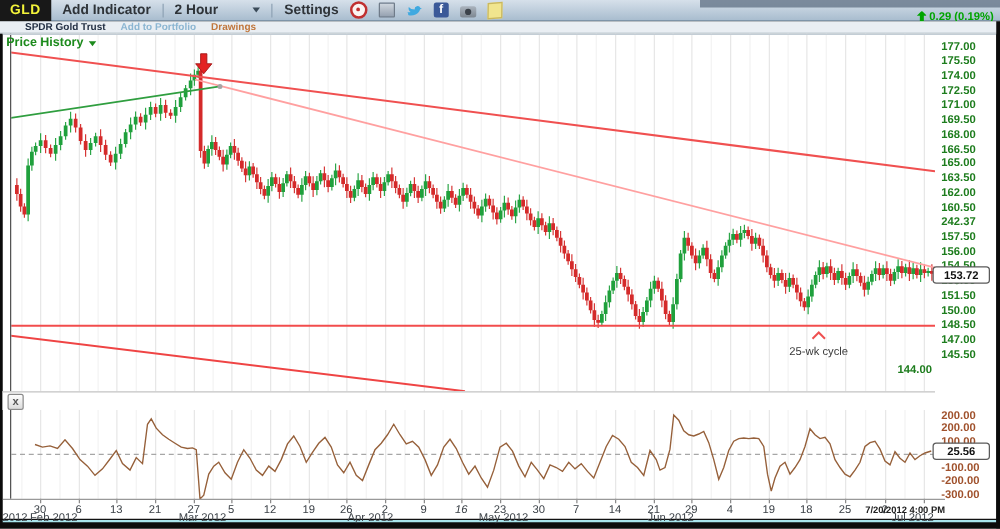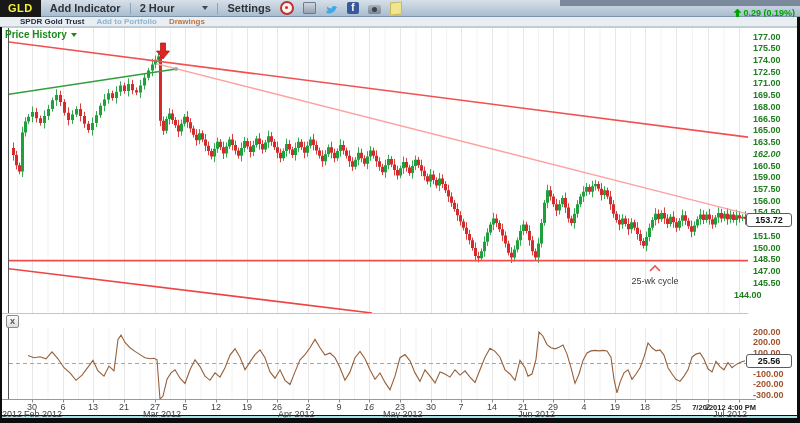--- a/index.html
+++ b/index.html
@@ -149,33 +149,33 @@
       <div class="tick ptick" style="left: 753px; top: 32.5px;">177.00</div>
       <div class="tick ptick" style="left: 753px; top: 44.2px;">175.50</div>
       <div class="tick ptick" style="left: 753px; top: 56px;">174.00</div>
       <div class="tick ptick" style="left: 753px; top: 67.7px;">172.50</div>
       <div class="tick ptick" style="left: 753px; top: 79.4px;">171.00</div>
       <div class="tick ptick" style="left: 753px; top: 91.1px;">169.50</div>
       <div class="tick ptick" style="left: 753px; top: 102.9px;">168.00</div>
       <div class="tick ptick" style="left: 753px; top: 114.6px;">166.50</div>
       <div class="tick ptick" style="left: 753px; top: 126.3px;">165.00</div>
       <div class="tick ptick" style="left: 753px; top: 138px;">163.50</div>
-      <div class="tick ptick" style="left: 753px; top: 149.8px; font-style: italic;">162.00</div>
+      <div class="tick ptick" style="left: 753px; top: 149.8px;">162.00</div>
       <div class="tick ptick" style="left: 753px; top: 161.5px;">160.50</div>
-      <div class="tick ptick" style="left: 753px; top: 173.2px;">159.00</div>
+      <div class="tick ptick" style="left: 753px; top: 173.2px;">242.37</div>
       <div class="tick ptick" style="left: 753px; top: 185px;">157.50</div>
       <div class="tick ptick" style="left: 753px; top: 196.7px;">156.00</div>
       <div class="tick ptick" style="left: 753px; top: 208.4px;">154.50</div>
       <div class="tick ptick" style="left: 753px; top: 220.1px;">153.00</div>
       <div class="tick ptick" style="left: 753px; top: 231.9px;">151.50</div>
       <div class="tick ptick" style="left: 753px; top: 243.6px; text-align: right;">150.00</div>
       <div class="tick ptick" style="left: 753px; top: 255.3px;">148.50</div>
       <div class="tick ptick" style="left: 753px; top: 267px;">147.00</div>
       <div class="tick ptick" style="left: 753px; top: 278.8px;">145.50</div>
-      <div class="tick ptick" style="left: 734px; top: 290.5px;">144.00</div>
+      <div class="tick ptick" style="left: 718px; top: 290.5px;">144.00</div>
     </div>
   <div id="cci-axis">
       <div class="tick ctick" style="left: 753px; top: 327.5px;">200.00</div>
       <div class="tick ctick" style="left: 753px; top: 338px;">200.00</div>
       <div class="tick ctick" style="left: 753px; top: 348.5px;">100.00</div>
       <div class="tick ctick" style="left: 753px; top: 359px;">0.00</div>
       <div class="tick ctick" style="left: 753px; top: 369.5px;">-100.00</div>
       <div class="tick ctick" style="left: 753px; top: 380px;">-200.00</div>
       <div class="tick ctick" style="left: 753px; top: 390.5px;">-300.00</div>
     </div>

